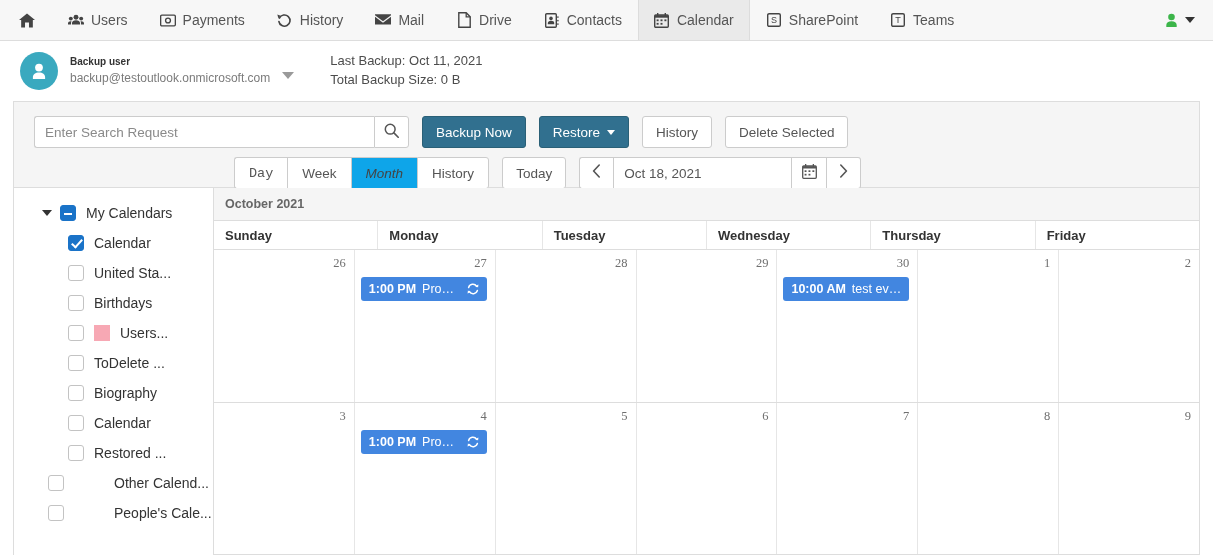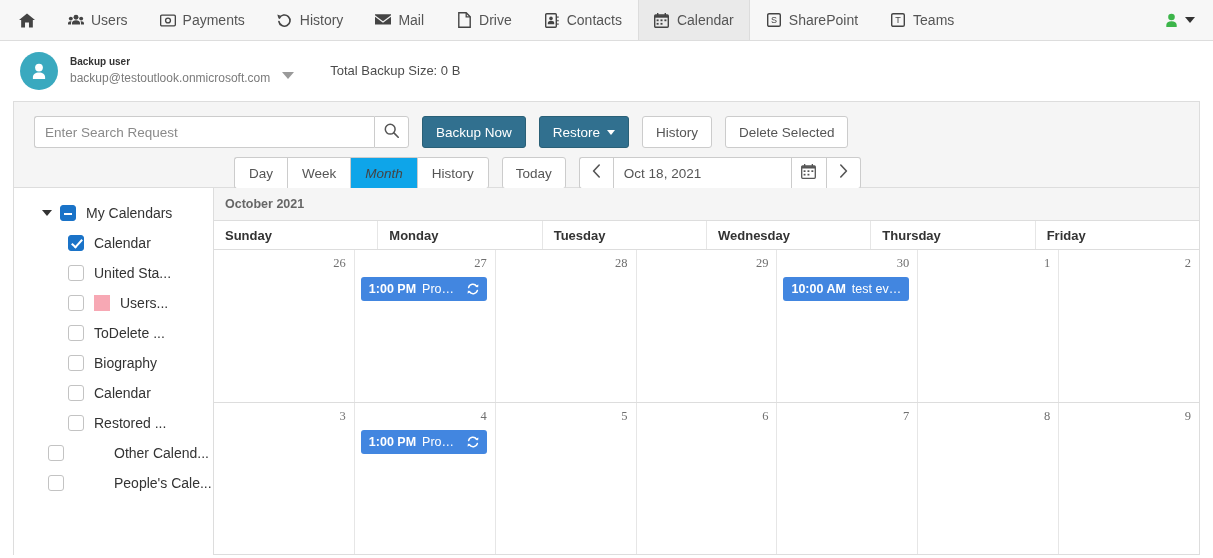--- a/index.html
+++ b/index.html
@@ -165,21 +165,21 @@
     border-top: 5px solid #ffffff;
   }
 
   
   .btn-group { display: flex; }
   .btn-group .btn {
     border-radius: 0;
     border-right-width: 0;
     padding: 0 14px;
   }
-  .btn-group .btn:first-child { border-radius: 3px 0 0 3px; }
+  .btn-group .btn:first-child { border-radius: 3px 0 0 3px; font-family: Liberation Mono, monospace; }
   .btn-group .btn:last-child { border-radius: 0 3px 3px 0; border-right-width: 1px; }
   .btn-group .btn.sel { background: #0ea5e9; color: #444444; font-style: italic; }
 
   .date-nav { display: flex; margin-left: 13px; }
   .date-nav .navbtn {
     width: 34px; height: 32px;
     border: 1px solid #cccccc;
     background: #ffffff;
     display: flex; align-items: center; justify-content: center;
     cursor: pointer;
@@ -482,20 +482,21 @@
         <circle cx="11" cy="7.6" r="3.9" fill="#ffffff"></circle>
         <path fill="#ffffff" d="M11 12.4c-3.6 0-6.1 2-6.1 4.6V19h12.2v-2c0-2.6-2.5-4.6-6.1-4.6z"></path>
       </svg>
   </div>
   <div class="acct-text">
     <div class="acct-name">Backup user</div>
     <div class="acct-mail">backup@testoutlook.onmicrosoft.com</div>
   </div>
   <div class="acct-caret"></div>
   <div class="backup-info">
+    <div>Last Backup: Oct 11, 2021</div>
     <div>Total Backup Size: 0 B</div>
   </div>
 </div>
 
 <div class="card">
 
   <div class="toolbar">
 
     <div class="toolbar-row">
       <div class="search-wrap">
@@ -579,20 +580,24 @@
       <div class="tree-row lvl2">
         <span class="cbox checked"></span>
         <span class="tree-label">Calendar</span>
       </div>
 
       <div class="tree-row lvl2">
         <span class="cbox"></span>
         <span class="tree-label">United Sta...</span>
       </div>
 
+      <div class="tree-row lvl2">
+        <span class="cbox"></span>
+        <span class="tree-label">Birthdays</span>
+      </div>
 
       <div class="tree-row lvl2">
         <span class="cbox"></span>
         <span class="swatch"></span>
         <span class="tree-label">Users...</span>
       </div>
 
       <div class="tree-row lvl2">
         <span class="cbox"></span>
         <span class="tree-label">ToDelete ...</span>

